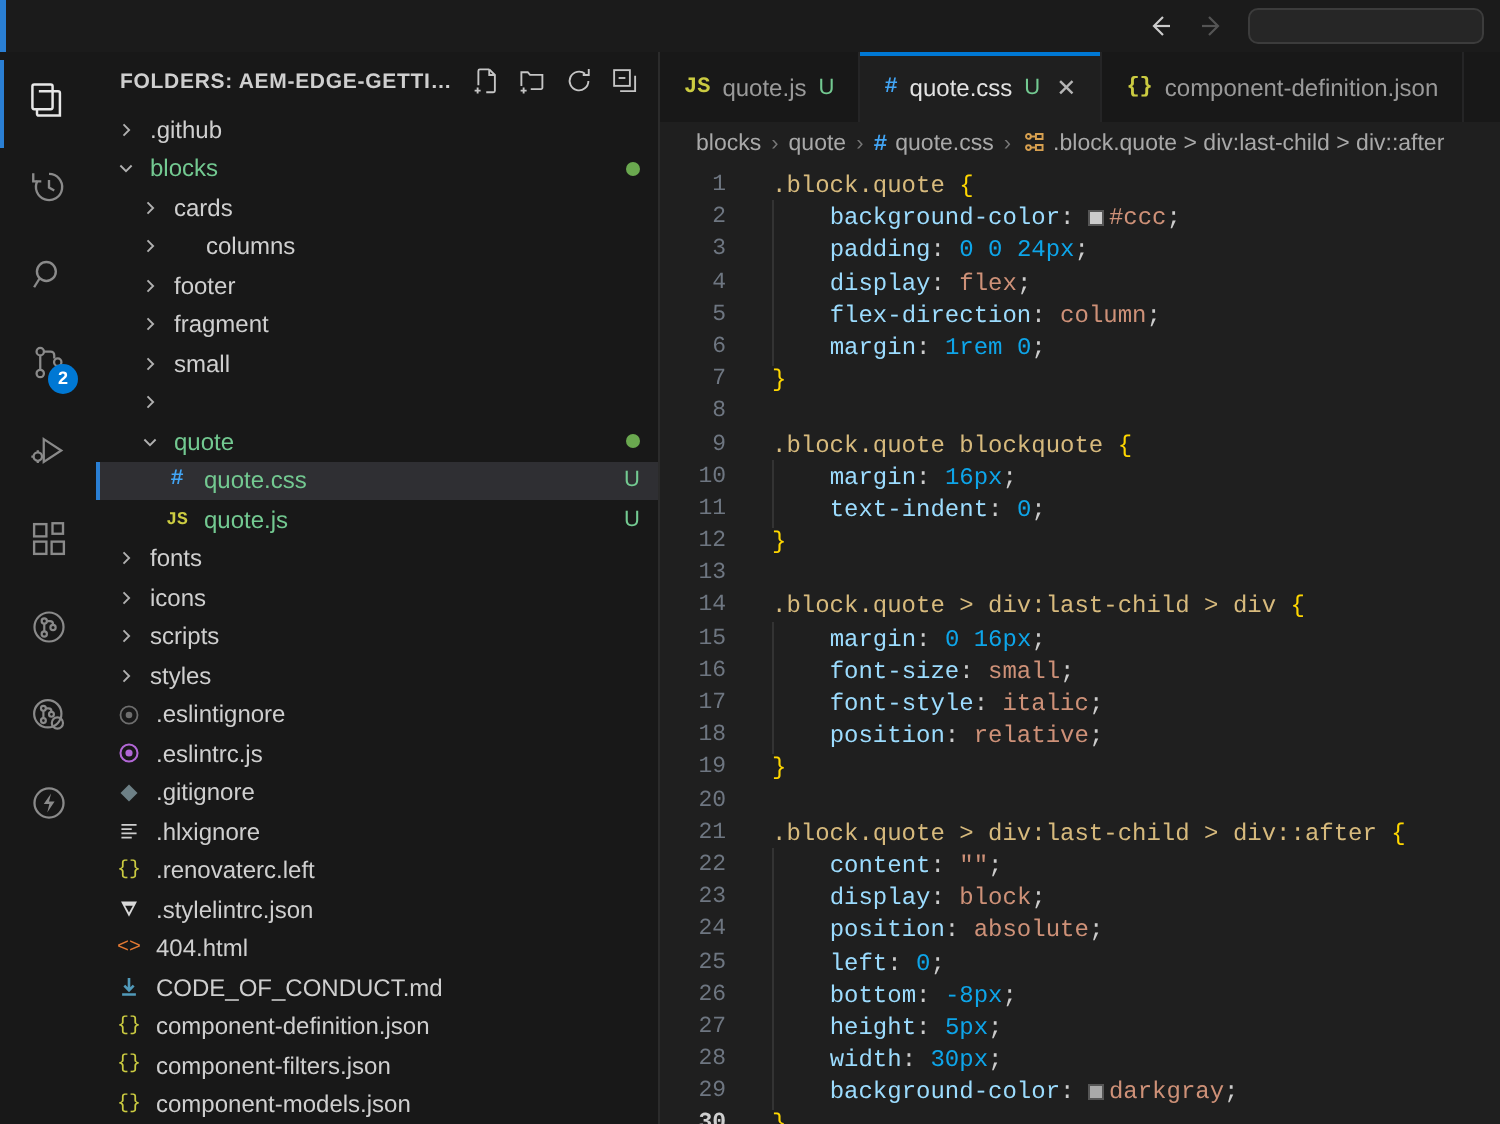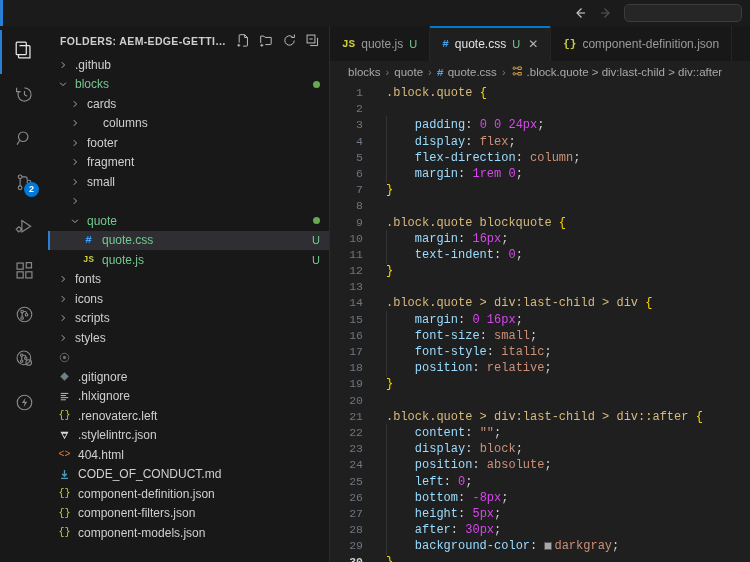--- a/index.html
+++ b/index.html
@@ -131,21 +131,21 @@
   .swatch {
     display: inline-block; width: 8px; height: 8px; background: #ccc;
     border: 1px solid #555; vertical-align: baseline; margin-right: 2px; position: relative; top: 1px;
   }
   .swatch.dark { background: #a9a9a9; }
 
   
   .t-sel   { color: #d7ba7d; }
   .t-prop  { color: #9cdcfe; }
   .t-val   { color: #ce9178; }
-  .t-num   { color: #d946ef; }
+  .t-num   { color: #0ea5e9; }
   .t-punc  { color: #cccccc; }
   .t-brace { color: #ffd700; }
   .t-str   { color: #ce9178; }
 </style>
 </head>
 <body>
 
 <div class="app">
 
   <div class="titlebar">
@@ -439,20 +439,31 @@
             <span class="tlabel c-gray" style="margin-left:5px">styles</span>
           </div>
           <div class="trow">
             <span style="flex:0 0 8px"></span>
             <span class="ticon">
               <svg width="11" height="11" viewBox="0 0 16 16">
                 <circle cx="8" cy="8" r="6.2" stroke="#6d6d6d" stroke-width="1.3" fill="none"></circle>
                 <circle cx="8" cy="8" r="2.4" fill="#6d6d6d"></circle>
               </svg>
             </span>
+            <span class="tlabel c-gray" style="margin-left:5px">.eslintignore</span>
+          </div>
+          <div class="trow">
+            <span style="flex:0 0 8px"></span>
+            <span class="ticon">
+              <svg width="11" height="11" viewBox="0 0 16 16">
+                <circle cx="8" cy="8" r="6.2" stroke="#b267d6" stroke-width="1.5" fill="none"></circle>
+                <circle cx="8" cy="8" r="2.6" fill="#b267d6"></circle>
+              </svg>
+            </span>
+            <span class="tlabel c-gray" style="margin-left:5px">.eslintrc.js</span>
           </div>
           <div class="trow">
             <span style="flex:0 0 8px"></span>
             <span class="ticon">
               <svg width="11" height="11" viewBox="0 0 16 16">
                 <path d="M8 1.8 14.2 8 8 14.2 1.8 8Z" fill="#6d8086"></path>
               </svg>
             </span>
             <span class="tlabel c-gray" style="margin-left:5px">.gitignore</span>
           </div>
@@ -559,21 +570,21 @@
                 <circle cx="4.3" cy="4.3" r="1.6"></circle>
                 <circle cx="4.3" cy="11.7" r="1.6"></circle>
                 <path d="M5.9 4.3h3.4M5.9 11.7h3.4"></path>
                 <path d="M9.3 2.6h4.4v3.4H9.3zM9.3 10h4.4v3.4H9.3z"></path>
               </svg></span>
             <span>.block.quote &gt; div:last-child &gt; div::after</span>
           </span>
         </div>
       <div class="code" id="code">
           <div class="cline"><span class="lnum">1</span><span class="ltext"><span class="t-sel">.block.quote </span><span class="t-brace">{</span></span></div>
-          <div class="cline"><span class="lnum">2</span></div>
+          <div class="cline"><span class="lnum">2</span><span class="ltext"><span class="guide"></span>    <span class="t-prop">background-color</span><span class="t-punc">: </span><span class="swatch"></span><span class="t-val">#ccc</span><span class="t-punc">;</span></span></div>
           <div class="cline"><span class="lnum">3</span><span class="ltext"><span class="guide"></span>    <span class="t-prop">padding</span><span class="t-punc">: </span><span class="t-num">0 0 24px</span><span class="t-punc">;</span></span></div>
           <div class="cline"><span class="lnum">4</span><span class="ltext"><span class="guide"></span>    <span class="t-prop">display</span><span class="t-punc">: </span><span class="t-val">flex</span><span class="t-punc">;</span></span></div>
           <div class="cline"><span class="lnum">5</span><span class="ltext"><span class="guide"></span>    <span class="t-prop">flex-direction</span><span class="t-punc">: </span><span class="t-val">column</span><span class="t-punc">;</span></span></div>
           <div class="cline"><span class="lnum">6</span><span class="ltext"><span class="guide"></span>    <span class="t-prop">margin</span><span class="t-punc">: </span><span class="t-num">1rem 0</span><span class="t-punc">;</span></span></div>
           <div class="cline"><span class="lnum">7</span><span class="ltext"><span class="t-brace">}</span></span></div>
           <div class="cline"><span class="lnum">8</span><span class="ltext"></span></div>
           <div class="cline"><span class="lnum">9</span><span class="ltext"><span class="t-sel">.block.quote blockquote </span><span class="t-brace">{</span></span></div>
           <div class="cline"><span class="lnum">10</span><span class="ltext"><span class="guide"></span>    <span class="t-prop">margin</span><span class="t-punc">: </span><span class="t-num">16px</span><span class="t-punc">;</span></span></div>
           <div class="cline"><span class="lnum">11</span><span class="ltext"><span class="guide"></span>    <span class="t-prop">text-indent</span><span class="t-punc">: </span><span class="t-num">0</span><span class="t-punc">;</span></span></div>
           <div class="cline"><span class="lnum">12</span><span class="ltext"><span class="t-brace">}</span></span></div>
@@ -585,20 +596,20 @@
           <div class="cline"><span class="lnum">18</span><span class="ltext"><span class="guide"></span>    <span class="t-prop">position</span><span class="t-punc">: </span><span class="t-val">relative</span><span class="t-punc">;</span></span></div>
           <div class="cline"><span class="lnum">19</span><span class="ltext"><span class="t-brace">}</span></span></div>
           <div class="cline"><span class="lnum">20</span><span class="ltext"></span></div>
           <div class="cline"><span class="lnum">21</span><span class="ltext"><span class="t-sel">.block.quote &gt; div:last-child &gt; div::after </span><span class="t-brace">{</span></span></div>
           <div class="cline"><span class="lnum">22</span><span class="ltext"><span class="guide"></span>    <span class="t-prop">content</span><span class="t-punc">: </span><span class="t-str">""</span><span class="t-punc">;</span></span></div>
           <div class="cline"><span class="lnum">23</span><span class="ltext"><span class="guide"></span>    <span class="t-prop">display</span><span class="t-punc">: </span><span class="t-val">block</span><span class="t-punc">;</span></span></div>
           <div class="cline"><span class="lnum">24</span><span class="ltext"><span class="guide"></span>    <span class="t-prop">position</span><span class="t-punc">: </span><span class="t-val">absolute</span><span class="t-punc">;</span></span></div>
           <div class="cline"><span class="lnum">25</span><span class="ltext"><span class="guide"></span>    <span class="t-prop">left</span><span class="t-punc">: </span><span class="t-num">0</span><span class="t-punc">;</span></span></div>
           <div class="cline"><span class="lnum">26</span><span class="ltext"><span class="guide"></span>    <span class="t-prop">bottom</span><span class="t-punc">: </span><span class="t-num">-8px</span><span class="t-punc">;</span></span></div>
           <div class="cline"><span class="lnum">27</span><span class="ltext"><span class="guide"></span>    <span class="t-prop">height</span><span class="t-punc">: </span><span class="t-num">5px</span><span class="t-punc">;</span></span></div>
-          <div class="cline"><span class="lnum">28</span><span class="ltext"><span class="guide"></span>    <span class="t-prop">after</span><span class="t-punc">: </span><span class="t-num">30px</span><span class="t-punc">;</span></span></div>
+          <div class="cline"><span class="lnum">28</span><span class="ltext"><span class="guide"></span>    <span class="t-prop">width</span><span class="t-punc">: </span><span class="t-num">30px</span><span class="t-punc">;</span></span></div>
           <div class="cline"><span class="lnum">29</span><span class="ltext"><span class="guide"></span>    <span class="t-prop">background-color</span><span class="t-punc">: </span><span class="swatch dark"></span><span class="t-val">darkgray</span><span class="t-punc">;</span></span></div>
           <div class="cline"><span class="lnum cur">30</span><span class="ltext"><span class="t-brace">}</span></span></div>
         </div>
     </div>
 
   </div>
 </div>
 
 </body></html>

